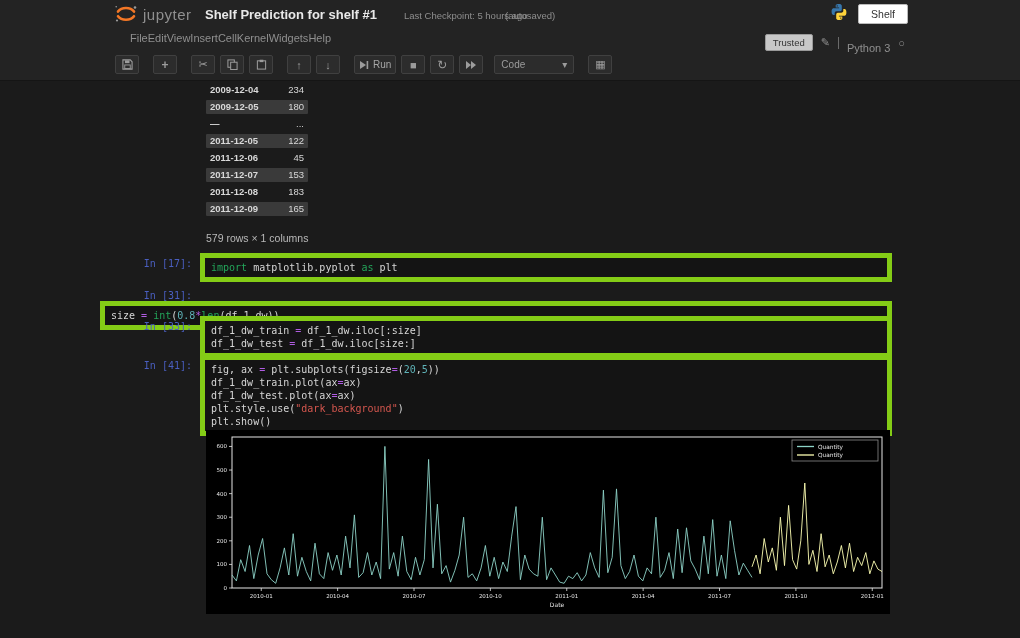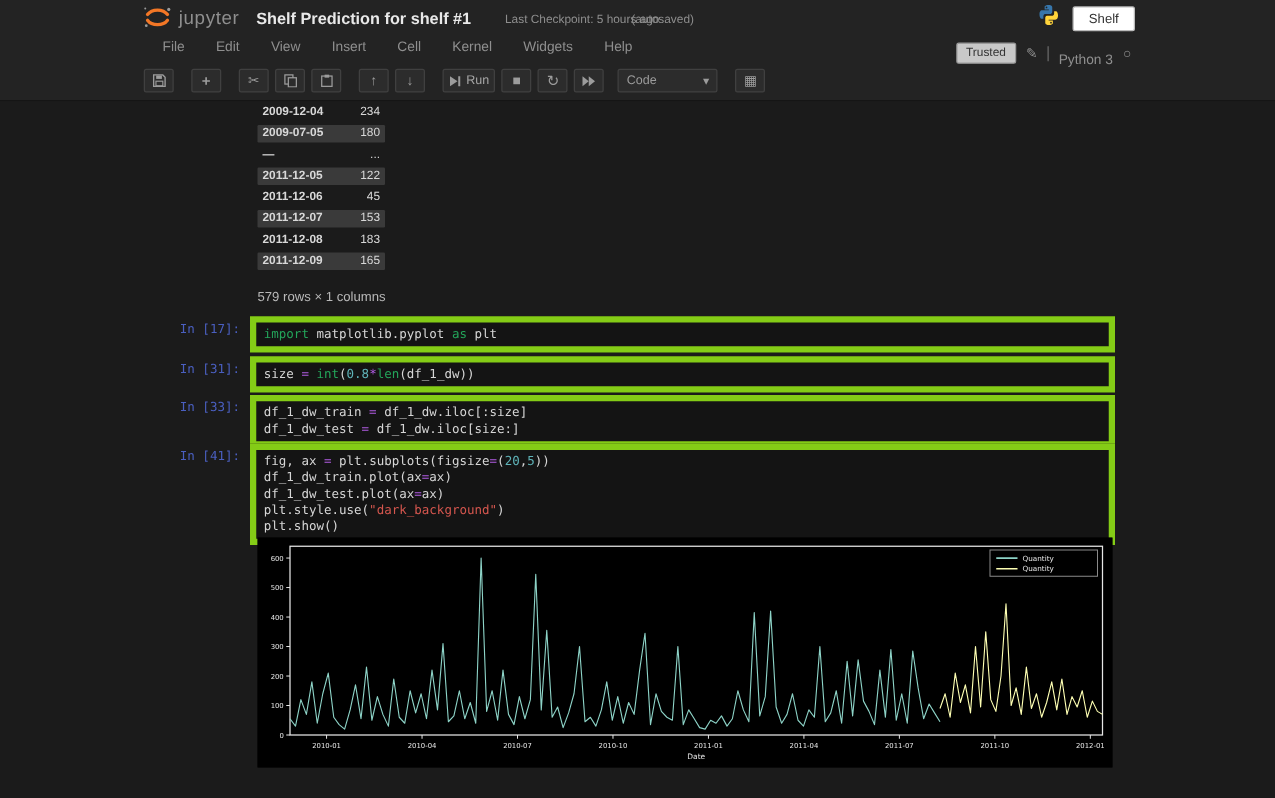--- a/index.html
+++ b/index.html
@@ -11,21 +11,21 @@
   .header{position:absolute;top:0;left:0;right:0;height:28px;}
   .jlogo{position:absolute;left:113px;top:3px;display:flex;align-items:center;cursor:pointer;}
   .jtext{color:#8f8f8f;font-size:15px;letter-spacing:.5px;margin-left:4px;}
   .title{position:absolute;left:205px;top:7px;color:#e9e9e9;font-size:13px;font-weight:bold;}
   .chk{position:absolute;top:10px;color:#8e8e8e;font-size:9.5px;}
   .chk.cp{left:404px;} .chk.as{left:505px;}
   .hdr-right{position:absolute;right:112px;top:3px;display:flex;align-items:center;gap:10px;}
   .logout{background:#fff;color:#333;border:1px solid #bbb;border-radius:2px;
     font-size:10.5px;padding:3px 12px;font-family:"Liberation Sans",sans-serif;cursor:pointer;}
   
-  .menubar{position:absolute;top:32px;left:130px;display:flex;gap:25px;}
+  .menubar{position:absolute;top:32px;left:130px;display:flex;}
   .menu-item{color:#8f8f8f;font-size:11px;cursor:pointer;}
   .menu-right{position:absolute;top:31px;right:115px;display:flex;align-items:center;gap:8px;}
   .trusted{background:#c8c8c8;color:#333;font-size:9.5px;padding:2px 7px;border-radius:2px;
     border:1px solid #9a9a9a;}
   .pencil{color:#8f8f8f;font-size:11px;}
   .ksep{border-left:1px solid #6a6a6a;height:12px;}
   .kname{color:#8f8f8f;font-size:11px;margin-top:11px;}
   .kcircle{color:#8f8f8f;font-size:11px;}
   
   .toolbar{position:absolute;top:55px;left:115px;display:flex;align-items:center;gap:5px;}
@@ -48,21 +48,21 @@
   .t-row .t-date{font-weight:bold;}
   .t-sum{position:absolute;left:206px;top:151px;color:#b9b9b9;font-size:10.5px;}
   
   .cell{position:absolute;left:100px;width:792px;display:flex;}
   .prompt{width:100px;text-align:right;padding-right:8px;box-sizing:border-box;
     font-family:"DejaVu Sans Mono","Liberation Mono",monospace;font-size:10px;color:#4a5fc0;
     padding-top:5px;}
   .codebox{flex:1;background:#141414;border:5px solid #84cc16;padding:3px 6px;box-sizing:border-box;}
   .cl{font-family:"DejaVu Sans Mono","Liberation Mono",monospace;font-size:10px;
     line-height:13px;white-space:pre;}
-  .cell0{top:172px;} .cell1{top:204px;} .cell2{top:235px;} .cell3{top:274px;}
+  .cell0{top:172px;} .cell1{top:204px;flex-direction:column;} .cell2{top:235px;} .cell3{top:274px;}
   
   .figure{position:absolute;left:206px;top:349px;width:684px;height:184px;background:#000;}
   svg text{font-family:"DejaVu Sans",sans-serif;}
 </style>
 </head>
 <body>
 
 <div class="topchrome">
 
   <div class="header">
@@ -174,21 +174,21 @@
   </div>
 </div>
 
 <div class="nb">
   <div class="out-table">
       <div class="t-row">
         <span class="t-date">2009-12-04</span>
         <span class="t-val">234</span>
       </div>
       <div class="t-row stripe">
-        <span class="t-date">2009-07-05</span>
+        <span class="t-date">2009-12-05</span>
         <span class="t-val">180</span>
       </div>
       <div class="t-row">
         <span class="t-date">—</span>
         <span class="t-val">...</span>
       </div>
       <div class="t-row stripe">
         <span class="t-date">2011-12-05</span>
         <span class="t-val">122</span>
       </div>

